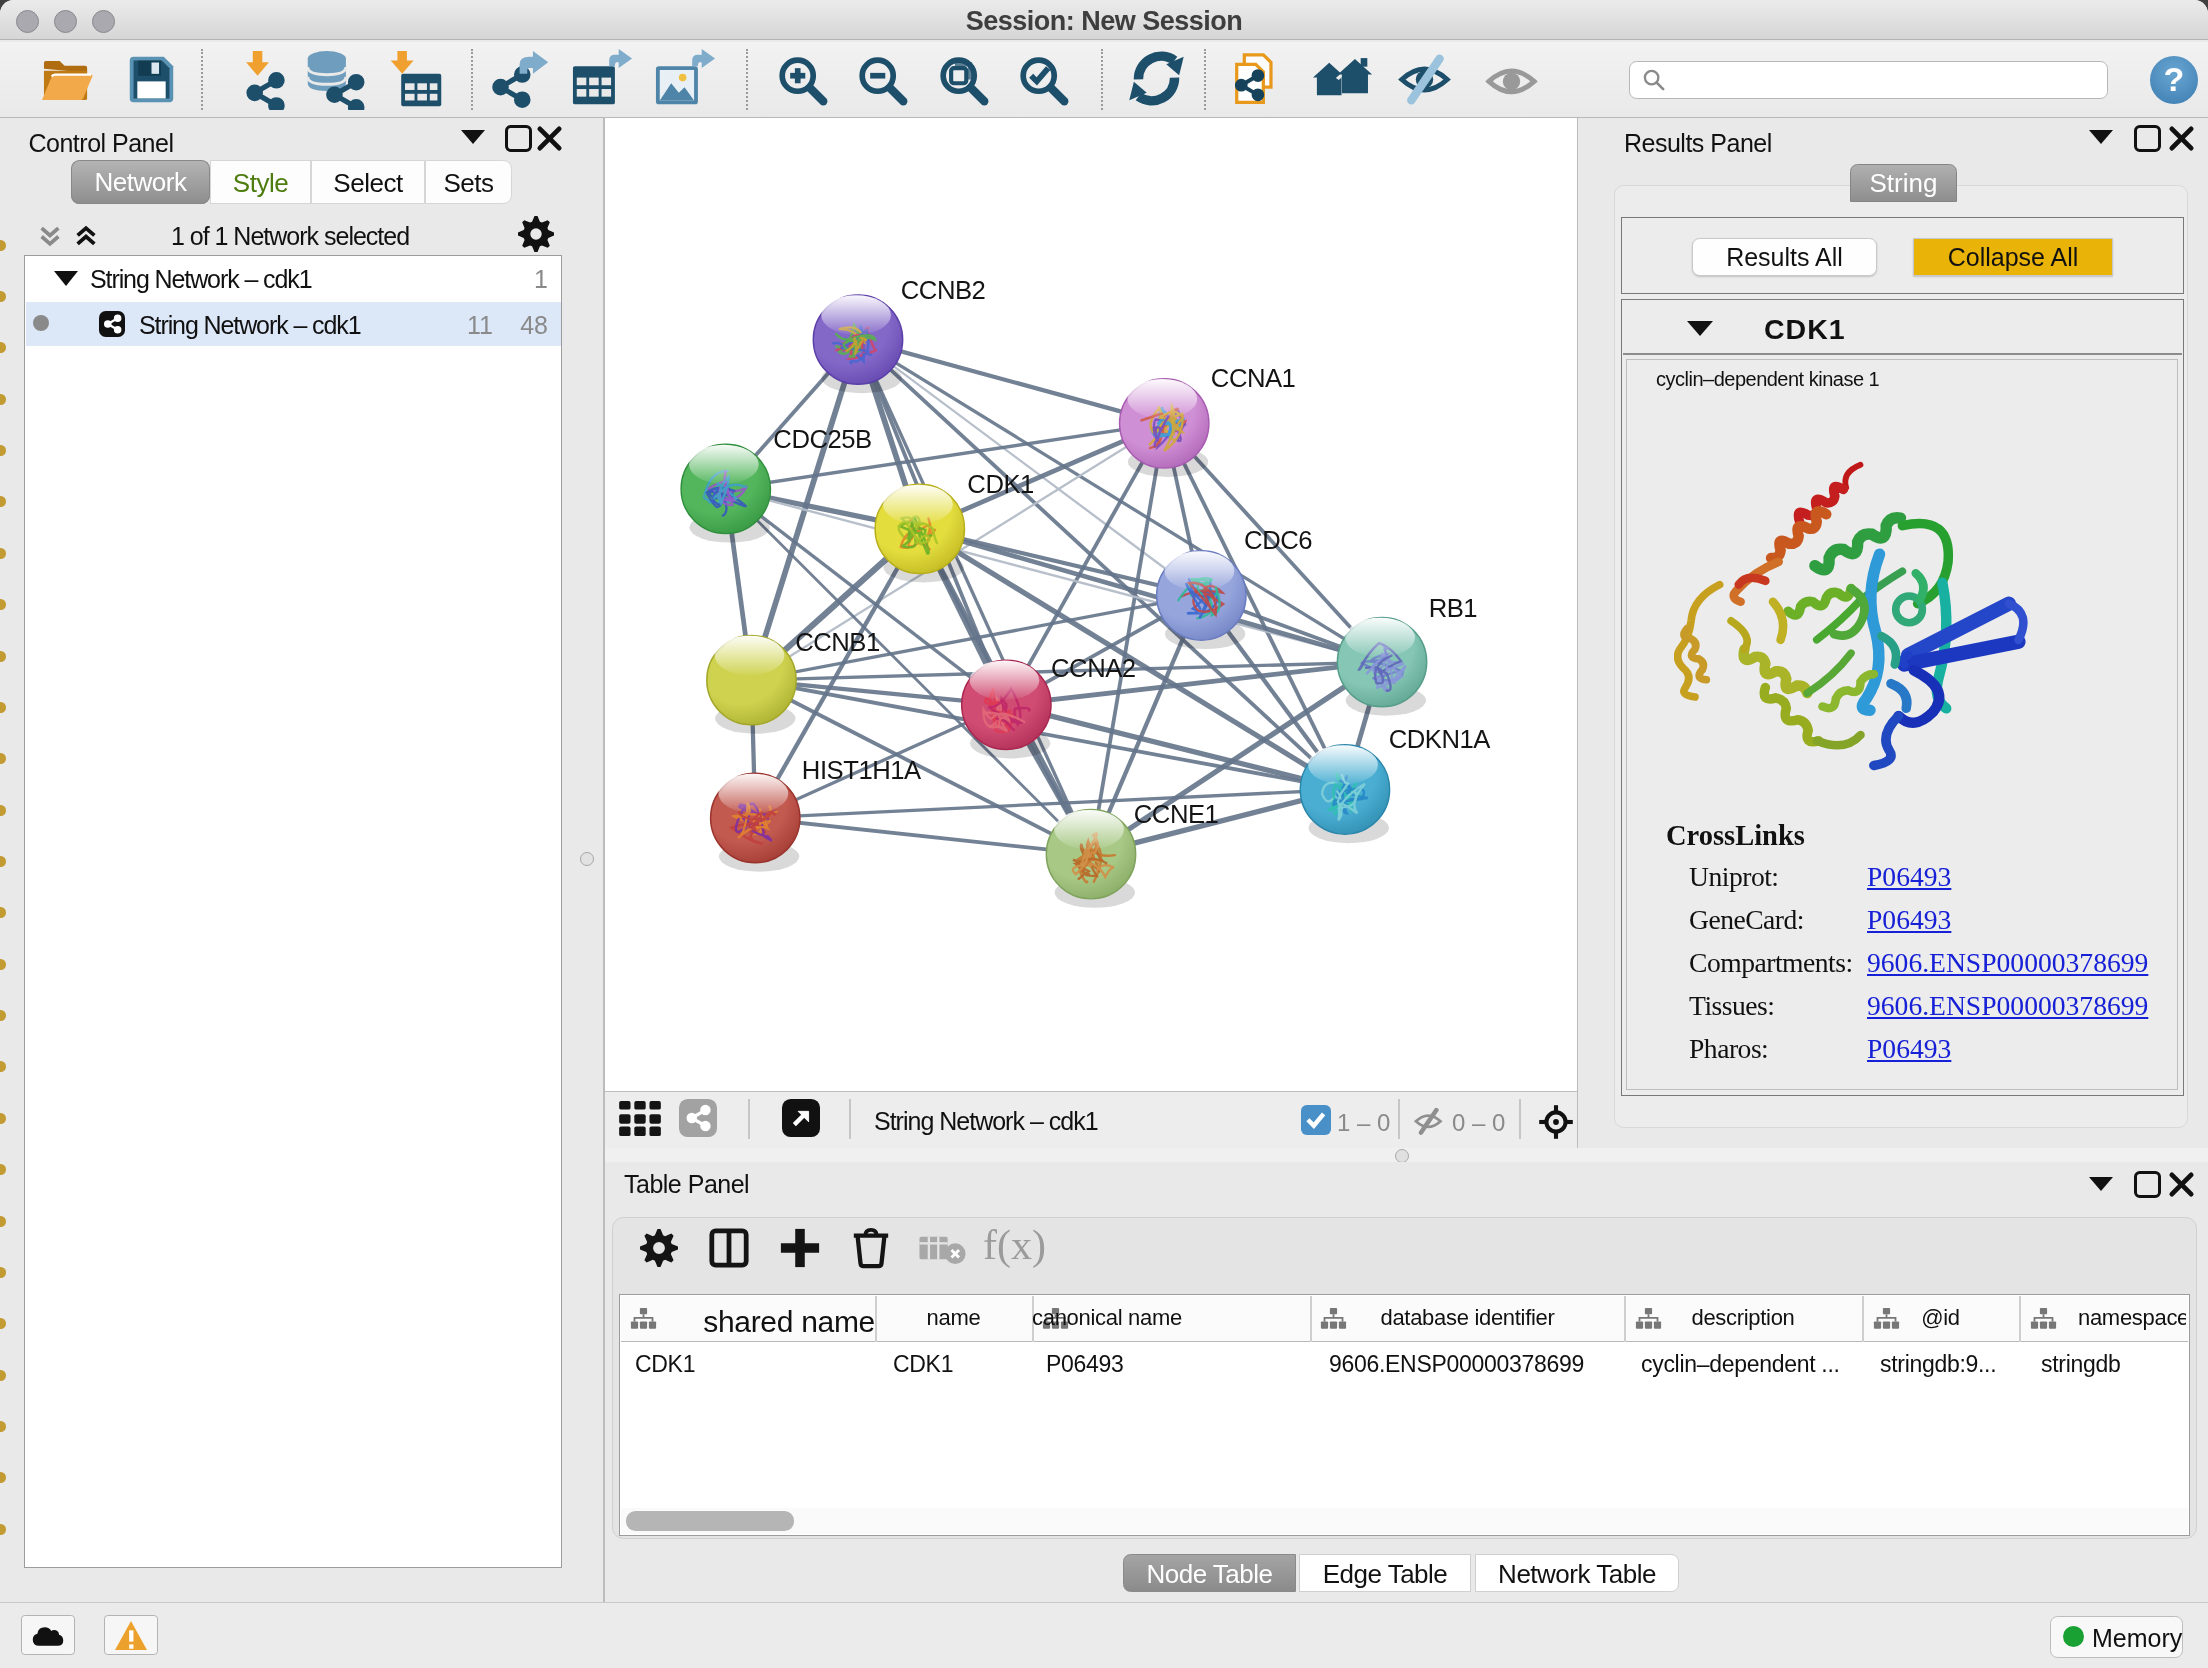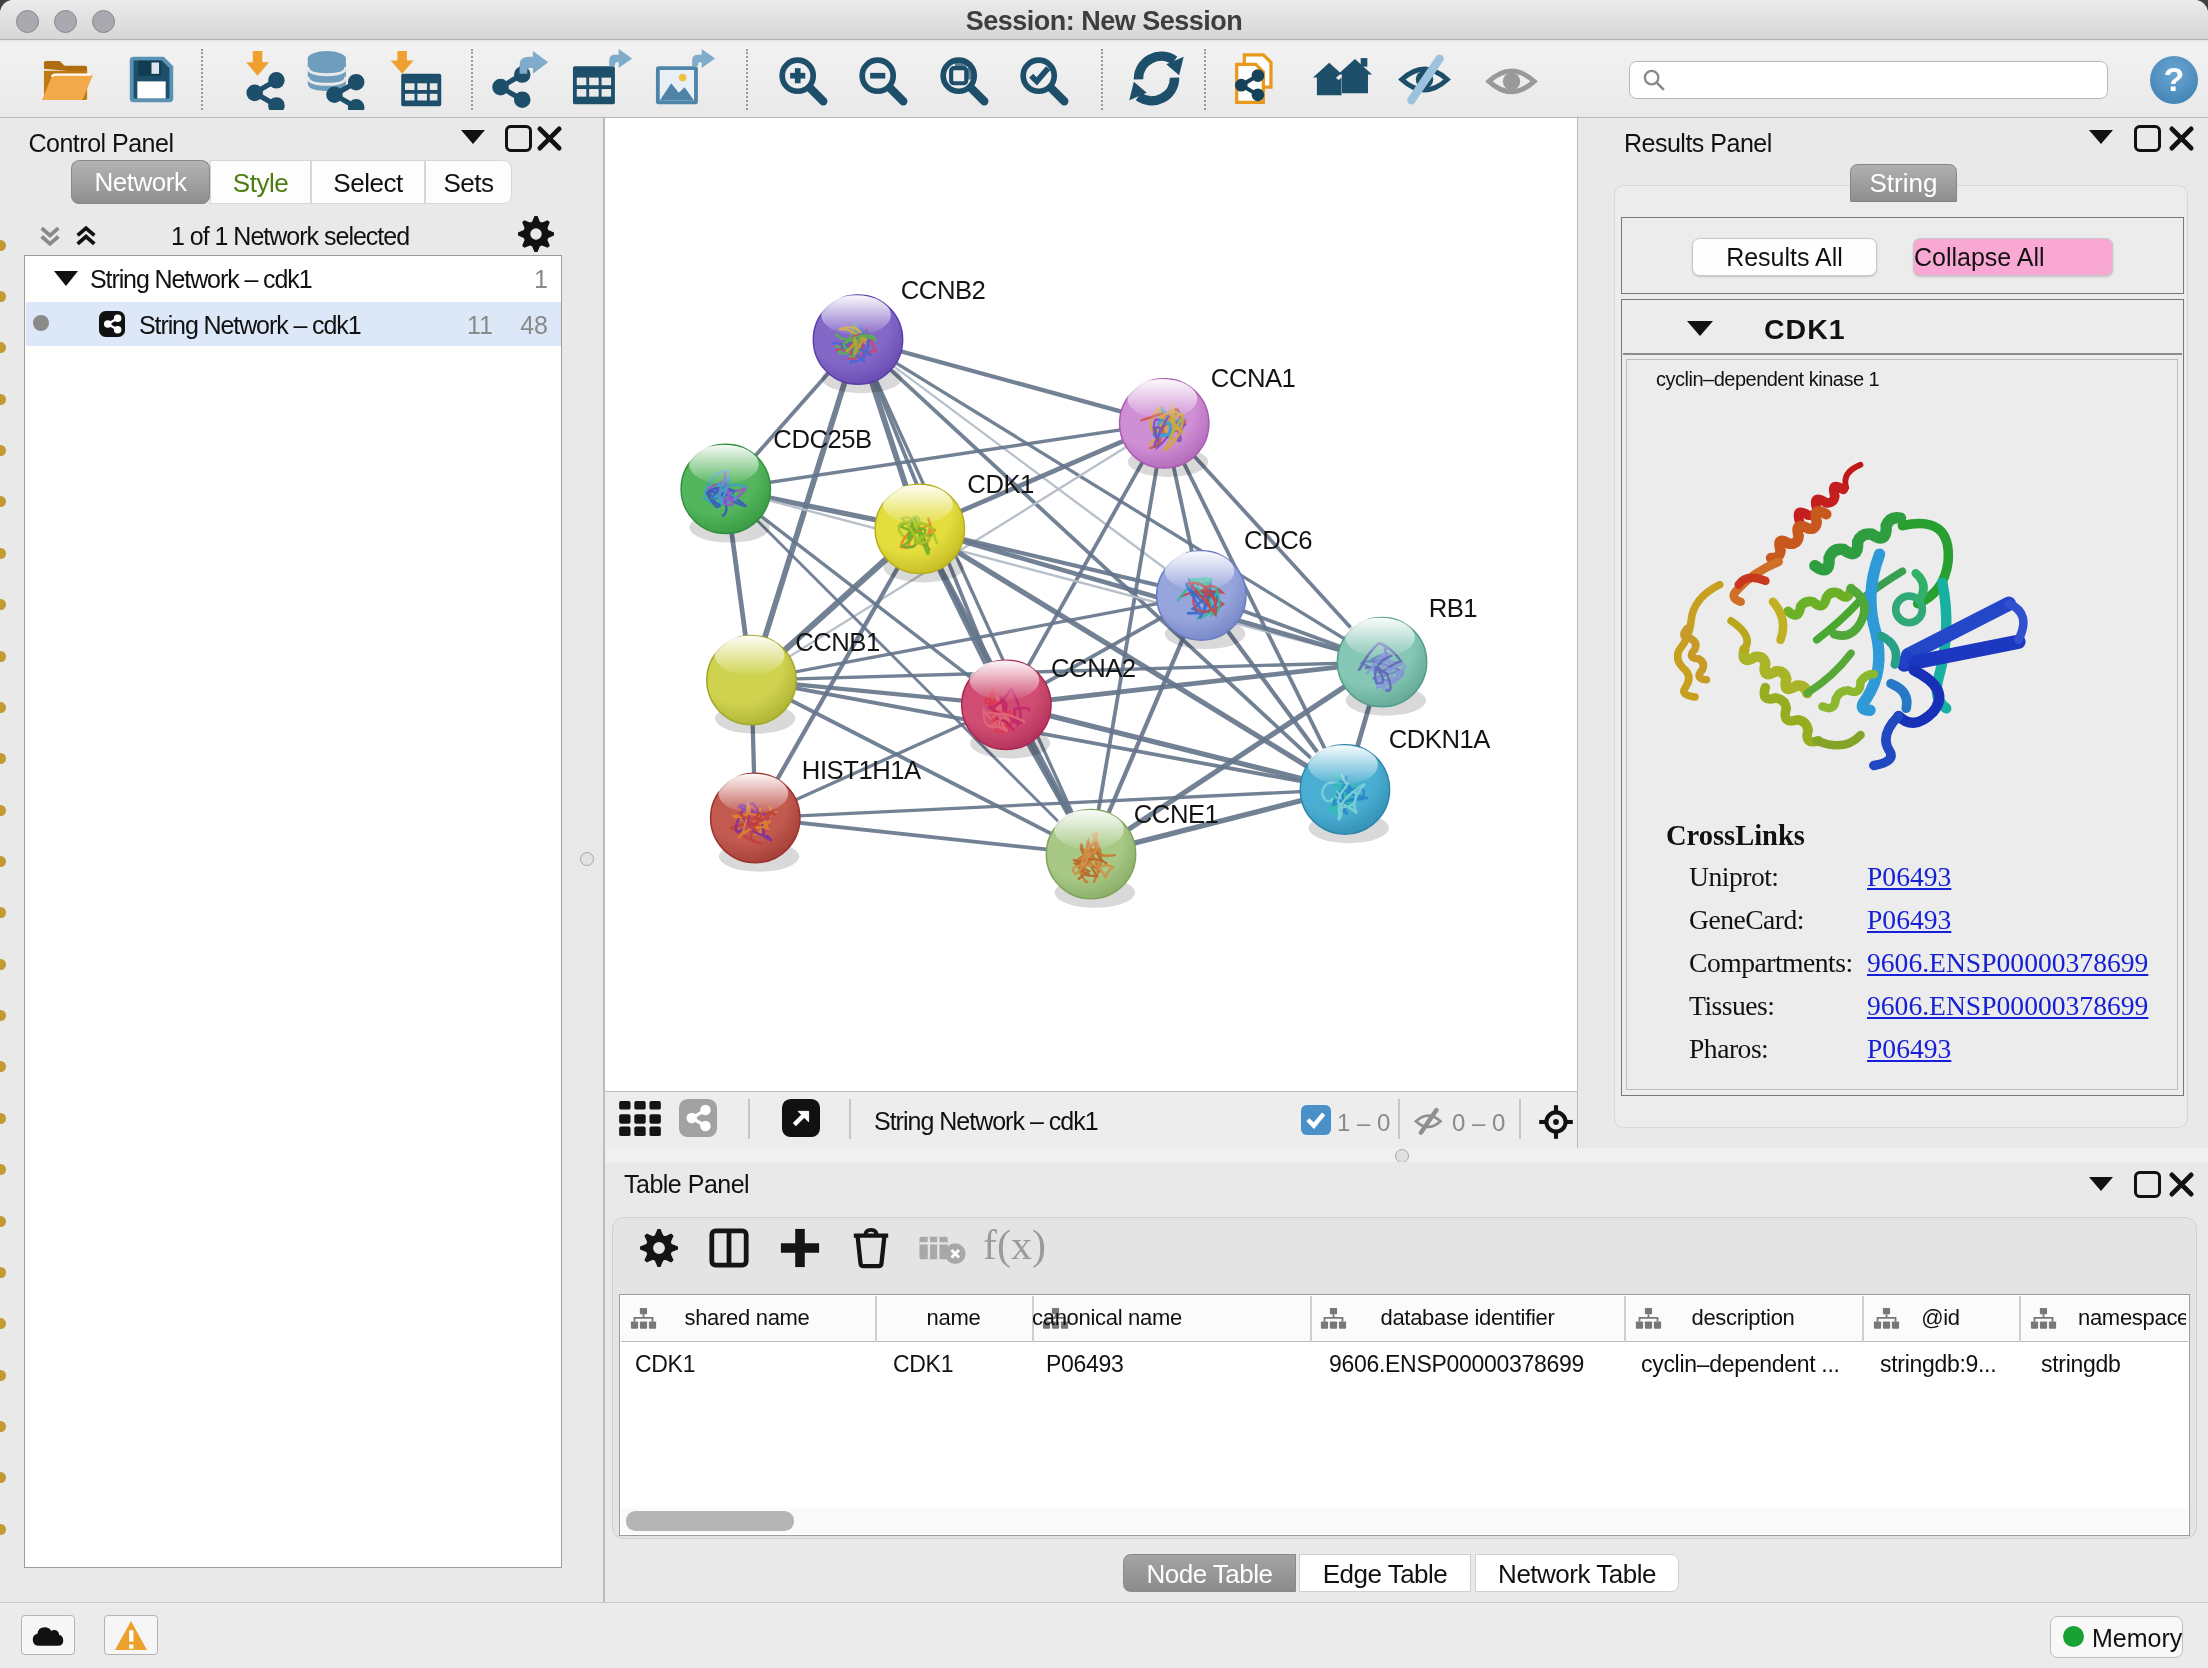--- a/index.html
+++ b/index.html
@@ -617,21 +617,21 @@
     <svg class="abs" style="left:2168px;top:125px" width="27" height="27" viewBox="0 0 28 28">
       <g stroke="#111" stroke-width="5" stroke-linecap="round">
         <line x1="4" y1="4" x2="24" y2="24"></line>
         <line x1="24" y1="4" x2="4" y2="24"></line>
       </g>
     </svg>
 <div class="abs" style="left:1614px;top:185px;width:574px;height:943px;background:#ececec;border:1px solid #d8d8d8;border-radius:9.5px"></div>
 <div class="abs" style="left:1850px;top:164px;width:107px;height:38px;background:linear-gradient(#b0b0b0,#8e8e8e);border:1px solid #858585;border-radius:7.6px 7.6px 0 0;color:#fff;font-size:26px;text-align:center;line-height:36px">String</div>
 <div class="abs" style="left:1621px;top:217px;width:563px;height:77px;background:#ececec;border:1.9px solid #787878"></div>
 <div class="abs" style="left:1692px;top:238px;width:185px;height:38px;background:#fefefe;border:1px solid #c8c8c8;border-radius:7.6px;box-shadow:0 1px 1.9px rgba(0,0,0,.18);font-size:25px;color:#111;text-align:center;line-height:36px">Results All</div>
-<div class="abs" style="left:1913px;top:238px;width:200px;height:38px;background:#f9a8d4;border:1px solid #c8c8c8;border-radius:7px;box-shadow:0 1px 1.9px rgba(0,0,0,.18);font-size:25px;color:#111;text-align:left;line-height:36px">Collapse All</div>
+<div class="abs" style="left:1913px;top:238px;width:200px;height:38px;background:#eab308;border:1px solid #c8c8c8;border-radius:1px;box-shadow:0 1px 1.9px rgba(0,0,0,.18);font-size:25px;color:#111;text-align:center;line-height:36px">Collapse All</div>
 <div class="abs" style="left:1621px;top:299px;width:563px;height:797px;background:#ececec;border:1.9px solid #787878"></div>
 <div class="abs" style="left:1687px;top:321px;width:0;height:0;border-left:13.3px solid transparent;border-right:13.3px solid transparent;border-top:15px solid #111"></div>
 <div class="abs lbl" style="left:1764px;top:313px;font-size:28.5px;font-weight:700;letter-spacing:1px">CDK1</div>
 <div class="abs" style="left:1623px;top:353px;width:559px;height:1.9px;background:#8c8c8c"></div>
 <div class="abs" style="left:1626px;top:359px;width:552px;height:731px;background:#ececec;border:1px solid #bdbdbd"></div>
 <div class="abs lbl" style="left:1656px;top:368px;font-size:20px;letter-spacing:-0.5px">cyclin–dependent kinase 1</div>
 <svg class="abs" style="left:1674px;top:459px" width="354" height="316" viewBox="0 0 372 332">
       <path d="M196 6 Q176 14 181 30" fill="none" stroke="#c01818" stroke-width="6" stroke-linecap="round"></path>
       <path d="M178 32 Q164 23 169 39 Q168 47 160 46 Q145 36 150 52 Q150 61 141 59 Q127 50 132 66" fill="none" stroke="#c41e1e" stroke-width="10" stroke-linecap="round"></path>
       <path d="M160 58 Q145 49 150 66 Q149 75 141 73 Q126 65 131 81 Q130 90 121 89 Q107 80 112 96 Q111 105 102 104" fill="none" stroke="#c8581e" stroke-width="11" stroke-linecap="round"></path>
@@ -736,21 +736,21 @@
       <g fill="#777">
         <rect x="11" y="1" width="8" height="7" rx="1"></rect>
         <rect x="1" y="16" width="8" height="8" rx="1"></rect>
         <rect x="11" y="16" width="8" height="8" rx="1"></rect>
         <rect x="21" y="16" width="8" height="8" rx="1"></rect>
       </g>
       <g stroke="#777" stroke-width="2" fill="none">
         <path d="M15 8 V12 M5 16 V12 H25 V16"></path>
       </g>
     </svg>
-<div class="abs lbl" style="left:619px;top:1305px;width:256px;text-align:center;font-size:22px;letter-spacing:-0.3px;white-space:nowrap;overflow:hidden">shared name</div>
+<div class="abs lbl" style="left:619px;top:1305px;width:256px;text-align:right;font-size:30px;letter-spacing:-0.3px;white-space:nowrap;overflow:hidden">shared name</div>
 <div class="abs" style="left:1032px;top:1296px;width:1.9px;height:46px;background:#cfcfcf"></div>
 <div class="abs lbl" style="left:875px;top:1305px;width:157px;text-align:center;font-size:22px;letter-spacing:-0.3px;white-space:nowrap;overflow:hidden">name</div>
 <div class="abs" style="left:1310px;top:1296px;width:1.9px;height:46px;background:#cfcfcf"></div>
 <svg class="abs" style="left:1042px;top:1307px" width="27" height="23.5" viewBox="0 0 30 26">
       <g fill="#777">
         <rect x="11" y="1" width="8" height="7" rx="1"></rect>
         <rect x="1" y="16" width="8" height="8" rx="1"></rect>
         <rect x="11" y="16" width="8" height="8" rx="1"></rect>
         <rect x="21" y="16" width="8" height="8" rx="1"></rect>
       </g>

